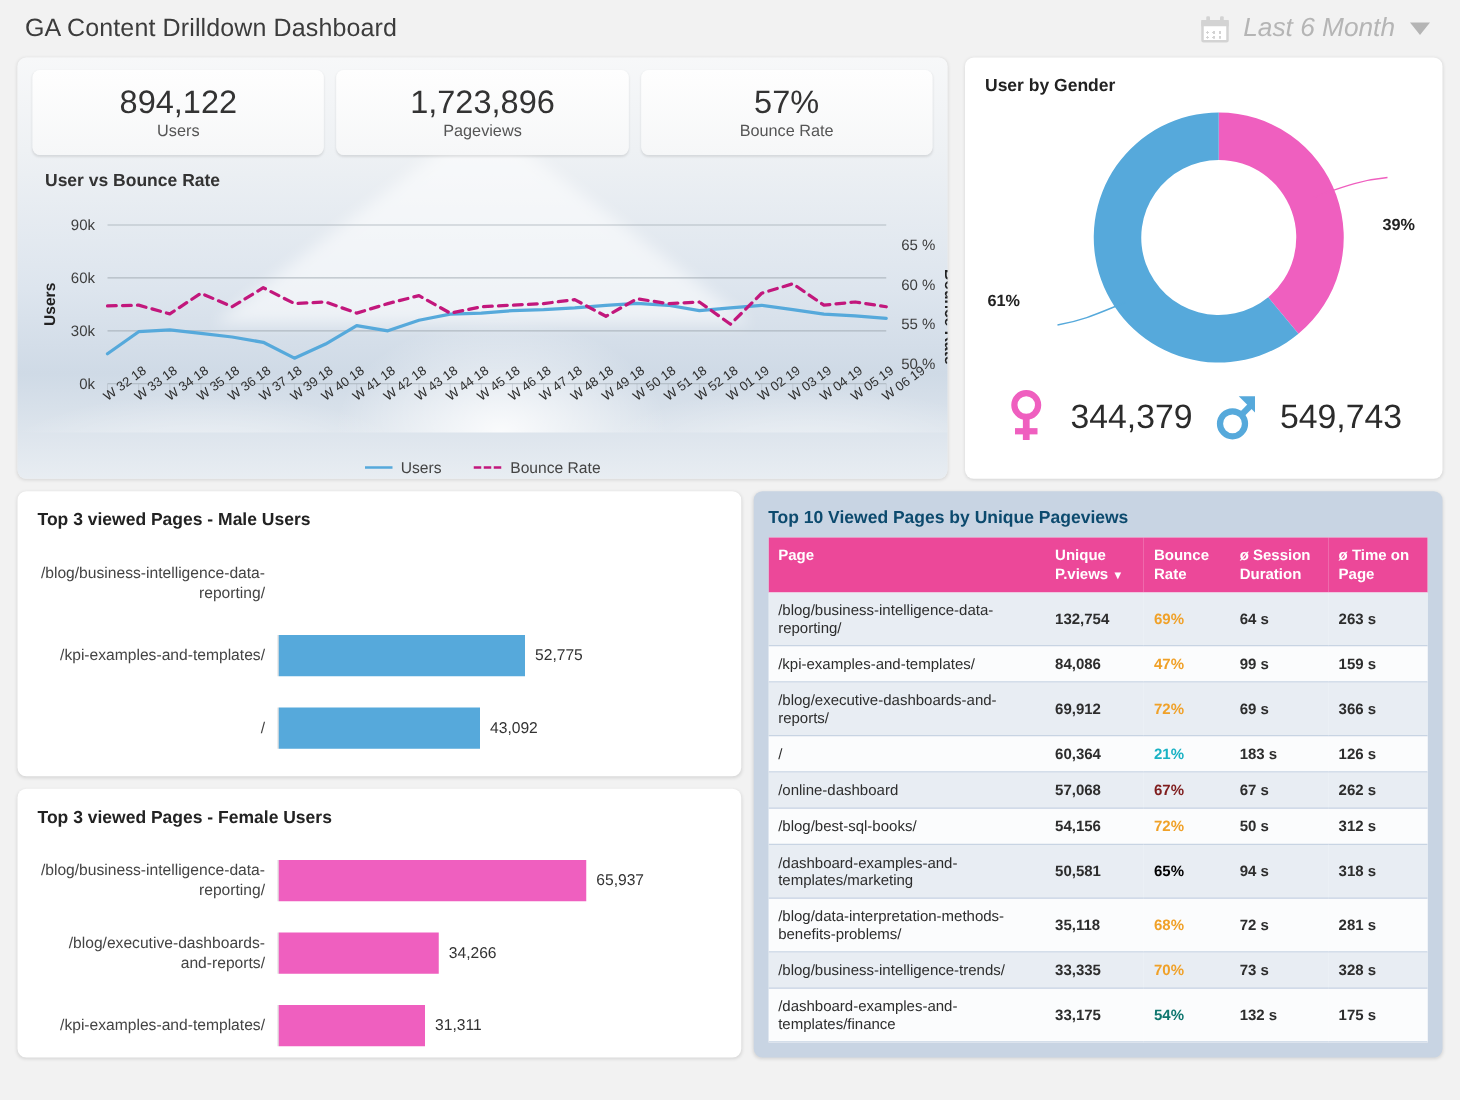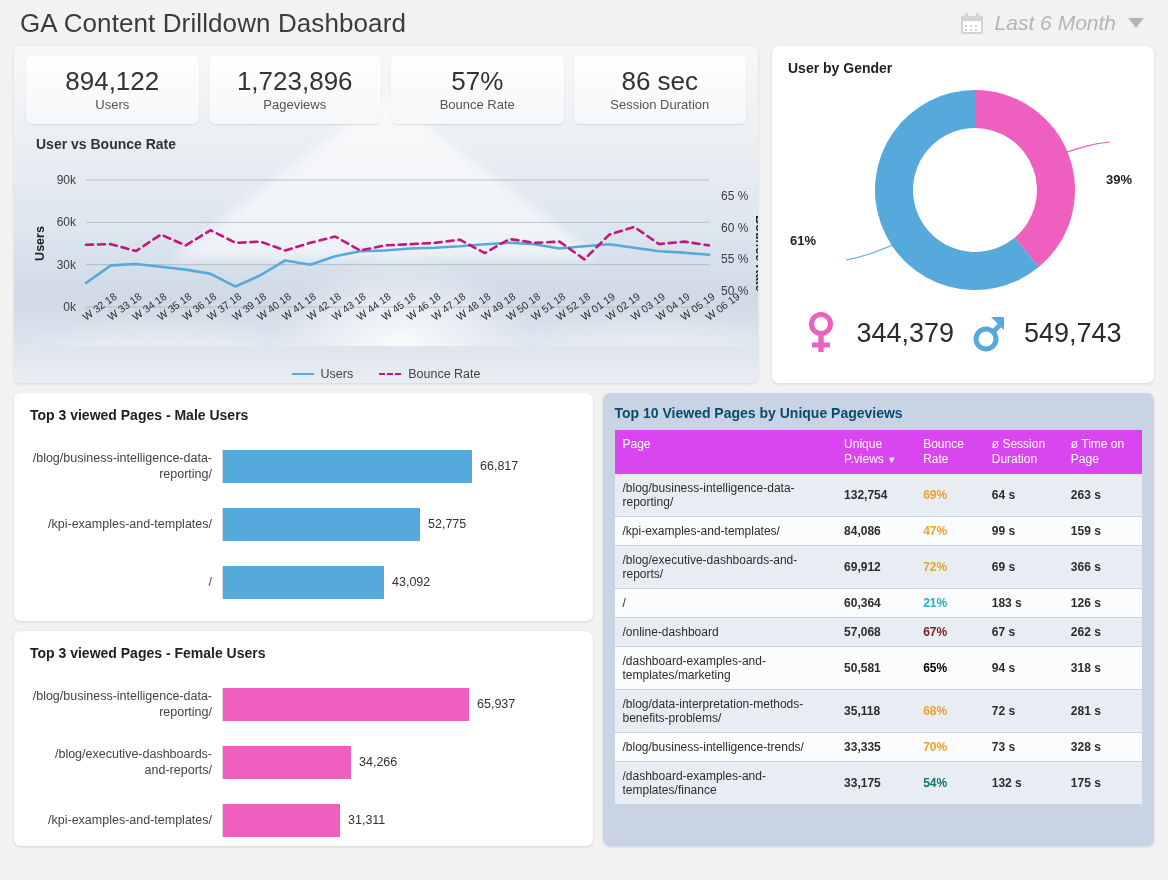--- a/index.html
+++ b/index.html
@@ -11,21 +11,21 @@
     position: relative;
   }
 
   
   .header {
     height: 46px;
     display: flex; align-items: center;
     padding: 0 24px 0 20px;
   }
   .page-title {
-    font-size: 26px; color: #3c3c3c; font-weight: 400;
+    font-size: 20px; color: #3c3c3c; font-weight: 400;
     letter-spacing: .1px;
   }
   .header-right {
     margin-left: auto; display: flex; align-items: center; gap: 12px; font-style: italic;
   }
   .cal-icon { width: 22px; height: 21px; position: relative; }
   .cal-icon .body {
     position: absolute; left:0; top:3px; width:22px; height:18px;
     border:2px solid #d3d3d3; border-radius:2px; background:#fff;
   }
@@ -134,21 +134,21 @@
   .bar-val { font-size:12.5px; color:#333; margin-left:8px; white-space:nowrap; }
 
   
   .table-panel {
     width: 582px; background:#c8d4e3; border-radius:7px;
     padding:12px 12px 12px 12px; box-shadow:0 1px 3px rgba(0,0,0,.12);
   }
   .table-panel .card-title { color:#0c4a6e; margin-bottom:9px; }
   table { width:100%; border-collapse:collapse; background:#fff; }
   thead th {
-    background:#d946ef; color:#fff; font-size:12px; font-weight:normal;
+    background:#ec4899; color:#fff; font-size:12px; font-weight:bold;
     text-align:left; padding:7px 8px; line-height:1.25; vertical-align:top;
   }
   tbody td {
     font-size:12px; color:#2d2d2d; padding:7px 8px;
     border-bottom:1px solid #c8d4e3; vertical-align:middle;
   }
   tbody tr:nth-child(odd) td { background:#e8edf3; }
   tbody tr:nth-child(even) td { background:#fbfcfd; }
   td.b { font-weight:bold; }
   .col-page { width:42%; }
@@ -187,24 +187,20 @@
         <div class="val">894,122</div>
         <div class="lbl">Users</div>
       </div>
       <div class="kpi">
         <div class="val">1,723,896</div>
         <div class="lbl">Pageviews</div>
       </div>
       <div class="kpi">
         <div class="val">57%</div>
         <div class="lbl">Bounce Rate</div>
-      </div>
-      <div class="kpi">
-        <div class="val">86 sec</div>
-        <div class="lbl">Session Duration</div>
       </div>
     </div>
 
     <div class="chart-title">User vs Bounce Rate</div>
 
     <div class="linechart-wrap">
       <svg id="line-svg" width="752" height="235">
           <line x1="72" y1="155" x2="695" y2="155" stroke="#9aa3ab" stroke-width="0.9" opacity="0.65"></line>
           <line x1="72" y1="112.66666666666667" x2="695" y2="112.66666666666667" stroke="#9aa3ab" stroke-width="0.9" opacity="0.65"></line>
           <line x1="72" y1="70.33333333333334" x2="695" y2="70.33333333333334" stroke="#9aa3ab" stroke-width="0.9" opacity="0.65"></line>
@@ -318,24 +314,20 @@
 
 <div class="row2">
 
   <div class="col-left">
 
     <div class="card bar-card male">
       <div class="card-title">Top 3 viewed Pages - Male Users</div>
       <div class="bars" id="male-bars">
           <div class="bar-row">
             <div class="bar-label">/blog/business-intelligence-data-reporting/</div>
-            <div class="bar-track">
-              <div class="bar-fill" style="background: rgb(86, 169, 219); width: 249px;"></div>
-              <span class="bar-val">66,817</span>
-            </div>
           </div>
           <div class="bar-row">
             <div class="bar-label">/kpi-examples-and-templates/</div>
             <div class="bar-track">
               <div class="bar-fill" style="background: rgb(86, 169, 219); width: 197px;"></div>
               <span class="bar-val">52,775</span>
             </div>
           </div>
           <div class="bar-row">
             <div class="bar-label">/</div>
@@ -420,20 +412,27 @@
             <td class="b">126 s</td>
           </tr>
           <tr>
             <td>/online-dashboard</td>
             <td class="b">57,068</td>
             <td class="b" style="color: #7f1d1d; margin-left: 32px;">67%</td>
             <td class="b">67 s</td>
             <td class="b">262 s</td>
           </tr>
           <tr>
+            <td>/blog/best-sql-books/</td>
+            <td class="b">54,156</td>
+            <td class="b" style="color: rgb(240, 161, 40);">72%</td>
+            <td class="b">50 s</td>
+            <td class="b">312 s</td>
+          </tr>
+          <tr>
             <td>/dashboard-examples-and-templates/marketing</td>
             <td class="b">50,581</td>
             <td class="b" style="color: #000000;">65%</td>
             <td class="b">94 s</td>
             <td class="b">318 s</td>
           </tr>
           <tr>
             <td>/blog/data-interpretation-methods-benefits-problems/</td>
             <td class="b">35,118</td>
             <td class="b" style="color: rgb(240, 161, 40);">68%</td>

